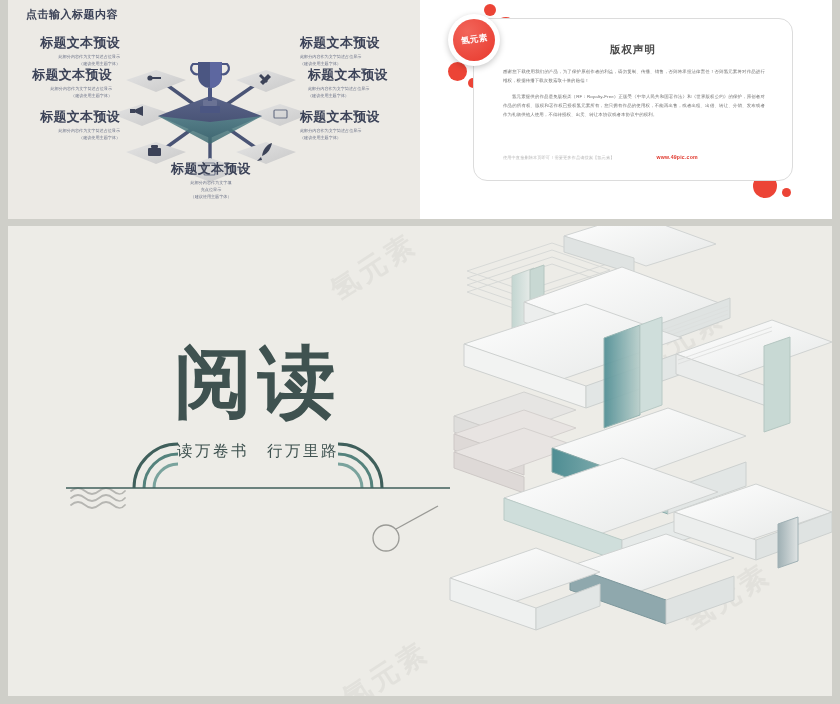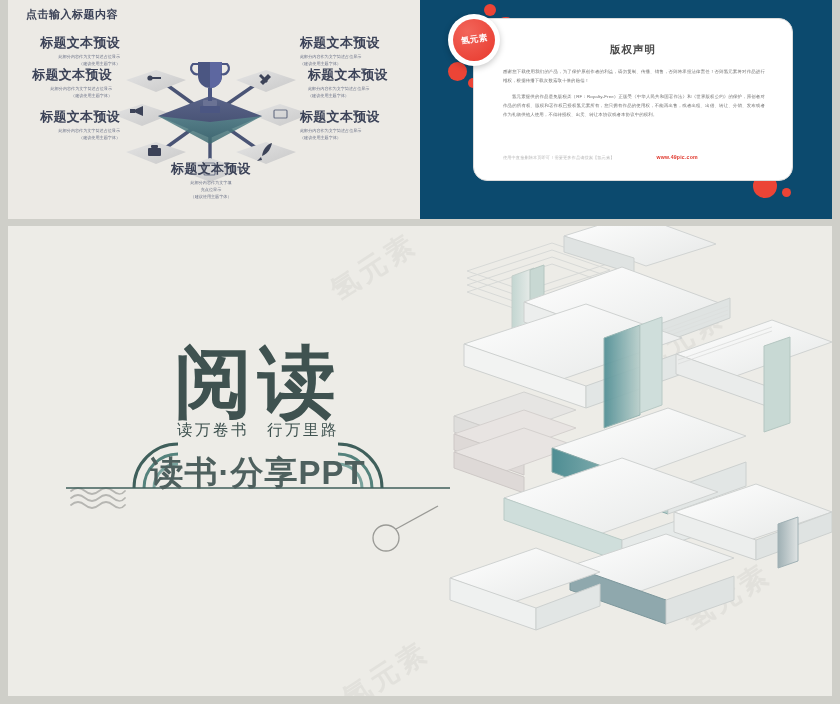--- a/index.html
+++ b/index.html
@@ -9,21 +9,21 @@
     font-family:"Liberation Sans","DejaVu Sans",sans-serif;
     overflow:hidden;
     position:relative;
   }
   .page{position:relative;width:840px;height:704px;}
 
   
   .top-row{position:absolute;left:0;top:0;width:840px;height:226px;display:flex;}
   .slide{position:relative;overflow:hidden;}
   .slide-diagram{width:420px;height:226px;background:#eceae5;}
-  .slide-copyright{width:420px;height:226px;background:#0c4a6e;}
+  .slide-copyright{width:420px;height:226px;background:#ffffff;}
   .slide-diagram:before{content:"";position:absolute;left:0;top:0;width:8px;height:226px;background:#cfcfc9;}
   .slide-diagram:after{content:"";position:absolute;left:0;bottom:0;width:420px;height:7px;background:#cfcfc9;}
   .slide-copyright:after{content:"";position:absolute;left:0;bottom:0;width:420px;height:7px;background:#cfcfc9;}
   .slide-copyright:before{content:"";position:absolute;right:0;top:0;width:8px;height:226px;background:#cfcfc9;}
 
   
   .d-title{
     position:absolute;left:26px;top:7px;
     font-size:11px;font-weight:bold;color:#3c4358;letter-spacing:.5px;
   }
@@ -92,21 +92,21 @@
     font-size:78px;line-height:.95;color:#3f5250;letter-spacing:6px;
     position:relative;z-index:3;font-weight:bold;
   }
   .t-script{
     font-family:"Liberation Serif","DejaVu Serif",serif;
     font-style:italic;font-size:20px;color:#355450;letter-spacing:1px;
     margin-top:-4px;position:relative;z-index:3;
   }
   .t-sub{
     font-family:"Liberation Serif","DejaVu Serif",serif;
-    font-size:15.5px;color:#3f5250;letter-spacing:2.5px;margin-top:0;position:relative;z-index:3;
+    font-size:15.5px;color:#3f5250;letter-spacing:2.5px;margin-top:21px;position:relative;z-index:3;
   }
   .t-big{
     font-size:33px;font-weight:bold;color:#4e605e;letter-spacing:1px;margin-top:10px;
     position:relative;z-index:3;
   }
   .arcs{position:absolute;left:50px;top:196px;width:400px;height:70px;z-index:1;}
   .bottom-strip{position:absolute;left:0;top:696px;width:840px;height:8px;background:#cfcfc9;}
   .left-strip{position:absolute;left:0;top:226px;width:8px;height:478px;background:#cfcfc9;}
   .right-strip{position:absolute;left:832px;top:226px;width:8px;height:478px;background:#cfcfc9;}
 </style>
@@ -371,20 +371,19 @@
         <path d="M324 66 a44 44 0 0 0 -44 -44"></path>
         <path d="M314 66 a34 34 0 0 0 -34 -34" stroke="#54827c"></path>
         <path d="M304 66 a24 24 0 0 0 -24 -24" stroke="#7aa39d"></path>
       </g>
       <line x1="8" y1="66" x2="392" y2="66" stroke="#3f5f5b" stroke-width="1.4"></line>
     </svg>
 
     <div class="hero-title-wrap">
       <div class="t-main">阅读</div>
       <div class="t-sub">读万卷书　行万里路</div>
-      <div class="t-big">读书·分享PPT</div>
     </div>
   </div>
 
   <div class="left-strip"></div>
   <div class="right-strip"></div>
   <div class="bottom-strip"></div>
 </div>
 
 </body></html>

